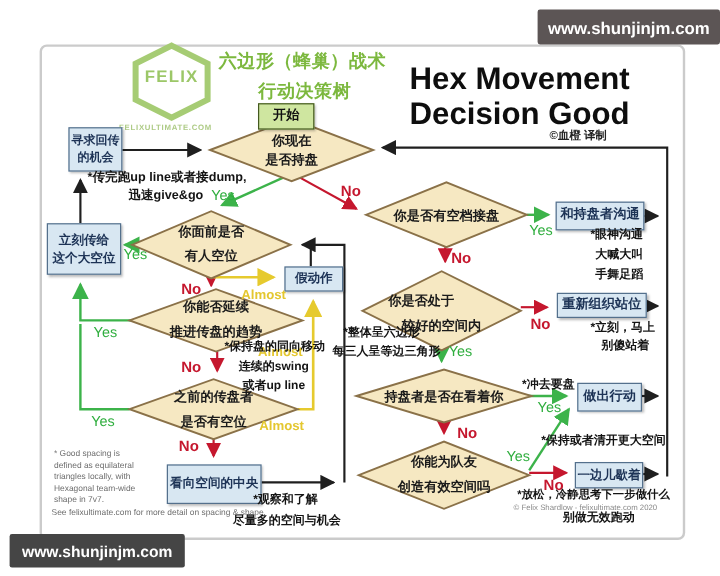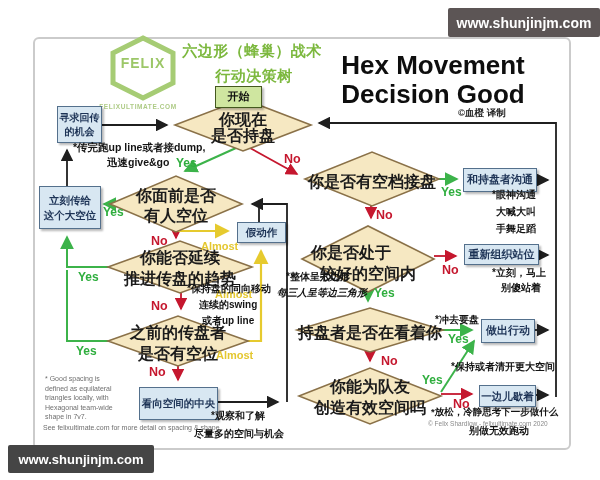--- a/index.html
+++ b/index.html
@@ -3,23 +3,23 @@
 <meta charset="utf-8">
 <style>
   html,body{margin:0;padding:0;background:#ffffff;}
   .page{position:relative;width:600px;height:480px;background:#ffffff;overflow:hidden;
         font-family:"Liberation Sans",sans-serif;}
   .frame{position:absolute;left:33px;top:37px;width:534px;height:409px;
          border:2px solid #cbcbcb;border-radius:6px;background:#ffffff;z-index:0;}
   svg.layer{position:absolute;left:0;top:0;z-index:1;}
   .t{position:absolute;white-space:nowrap;z-index:2;font-family:"Liberation Sans",sans-serif;}
   .tc{transform:translateX(-50%);}
-  .dline{font-weight:bold;font-size:16px;color:#1b1b1b;text-align:center;}
+  .dline{font-weight:bold;font-size:11px;color:#1b1b1b;text-align:center;}
   .note{font-weight:bold;font-size:10px;color:#141414;}
-  .yes{font-weight:bold;font-size:12px;color:#2fae3e;}
+  .yes{font-weight:normal;font-size:12px;color:#2fae3e;}
   .no{font-weight:bold;font-size:12.5px;color:#c5172e;}
   .almost{font-weight:bold;font-size:11px;color:#e4c72f;}
   .box{position:absolute;z-index:2;background:#d8e7f2;border:1.6px solid #54708c;
        display:flex;flex-direction:column;align-items:center;justify-content:center;
        font-weight:bold;color:#1d3356;box-shadow:1.5px 1.5px 2px rgba(0,0,0,.28);
        font-family:"Liberation Sans",sans-serif;}
   .box .l{font-size:10.5px;line-height:1.4;white-space:nowrap;}
   .startbox{background:#cfe6a0;border:1.6px solid #44591f;color:#101010;}
   .titlecn{font-weight:bold;font-size:15px;color:#7cb83e;letter-spacing:.5px;}
   .titleen{font-weight:bold;font-size:26px;color:#0e0e0e;}
@@ -179,21 +179,21 @@
   <span class="t almost" style="left:201px;top:240px;">Almost</span>
   <span class="t almost" style="left:215px;top:288px;">Almost</span>
   <span class="t almost" style="left:216px;top:349px;">Almost</span>
 
   <span class="t note" style="left:73px;top:141px;font-size:10.5px;">*传完跑up line或者接dump,</span>
   <span class="t note" style="left:107px;top:156px;font-size:10.5px;">迅速give&amp;go</span>
   <span class="t note" style="left:187px;top:282px;">*保持盘的同向移动</span>
   <span class="t note" style="left:199px;top:298px;">连续的swing</span>
   <span class="t note" style="left:202px;top:314px;">或者up line</span>
   <span class="t note" style="left:286px;top:270px;">*整体呈六边形</span>
-  <span class="t note" style="left:277px;top:286px;font-style:italic;">每三人呈等边三角形</span>
+  <span class="t note" style="left:277px;top:286px;">每三人呈等边三角形</span>
   <span class="t note" style="left:492px;top:188px;">*眼神沟通</span>
   <span class="t note" style="left:496px;top:205px;">大喊大叫</span>
   <span class="t note" style="left:496px;top:222px;">手舞足蹈</span>
   <span class="t note" style="left:492px;top:266px;">*立刻，马上</span>
   <span class="t note" style="left:501px;top:281px;">别傻站着</span>
   <span class="t note" style="left:435px;top:313px;">*冲去要盘</span>
   <span class="t note" style="left:451px;top:360px;">*保持或者清开更大空间</span>
   <span class="t note" style="left:431px;top:406px;font-size:9.5px;">*放松，冷静思考下一步做什么</span>
   <span class="t note" style="left:469px;top:424px;">别做无效跑动</span>
   <span class="t note" style="left:211px;top:409px;">*观察和了解</span>

